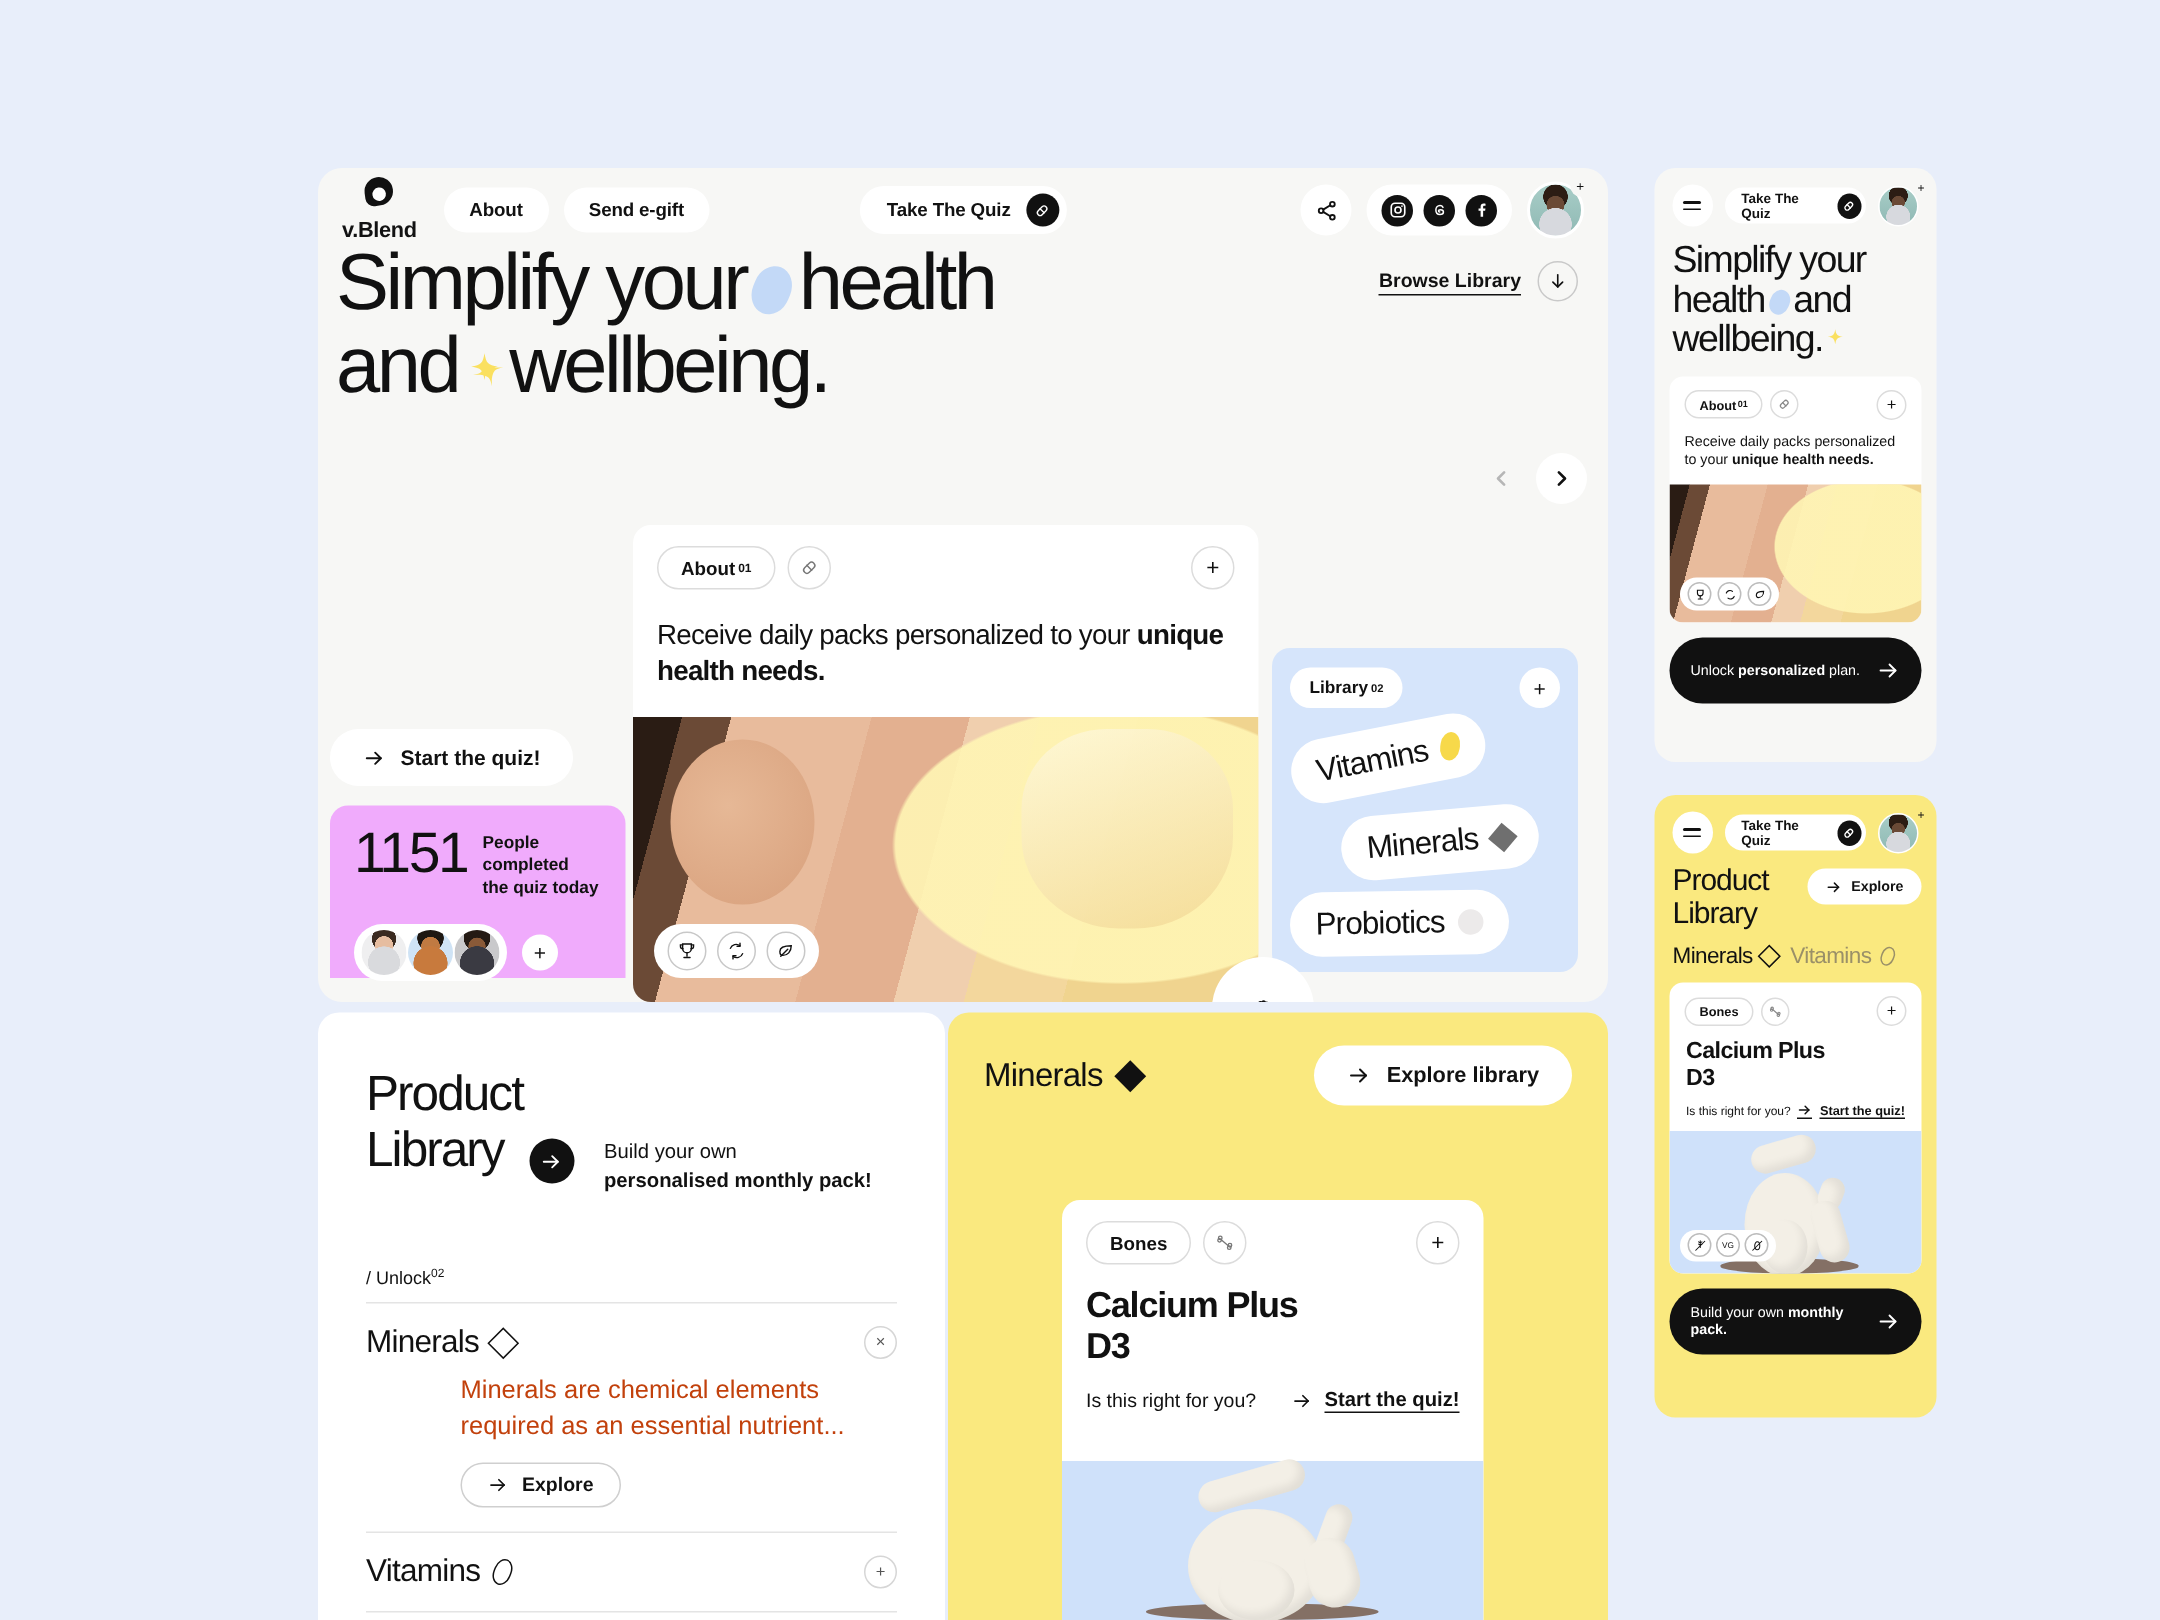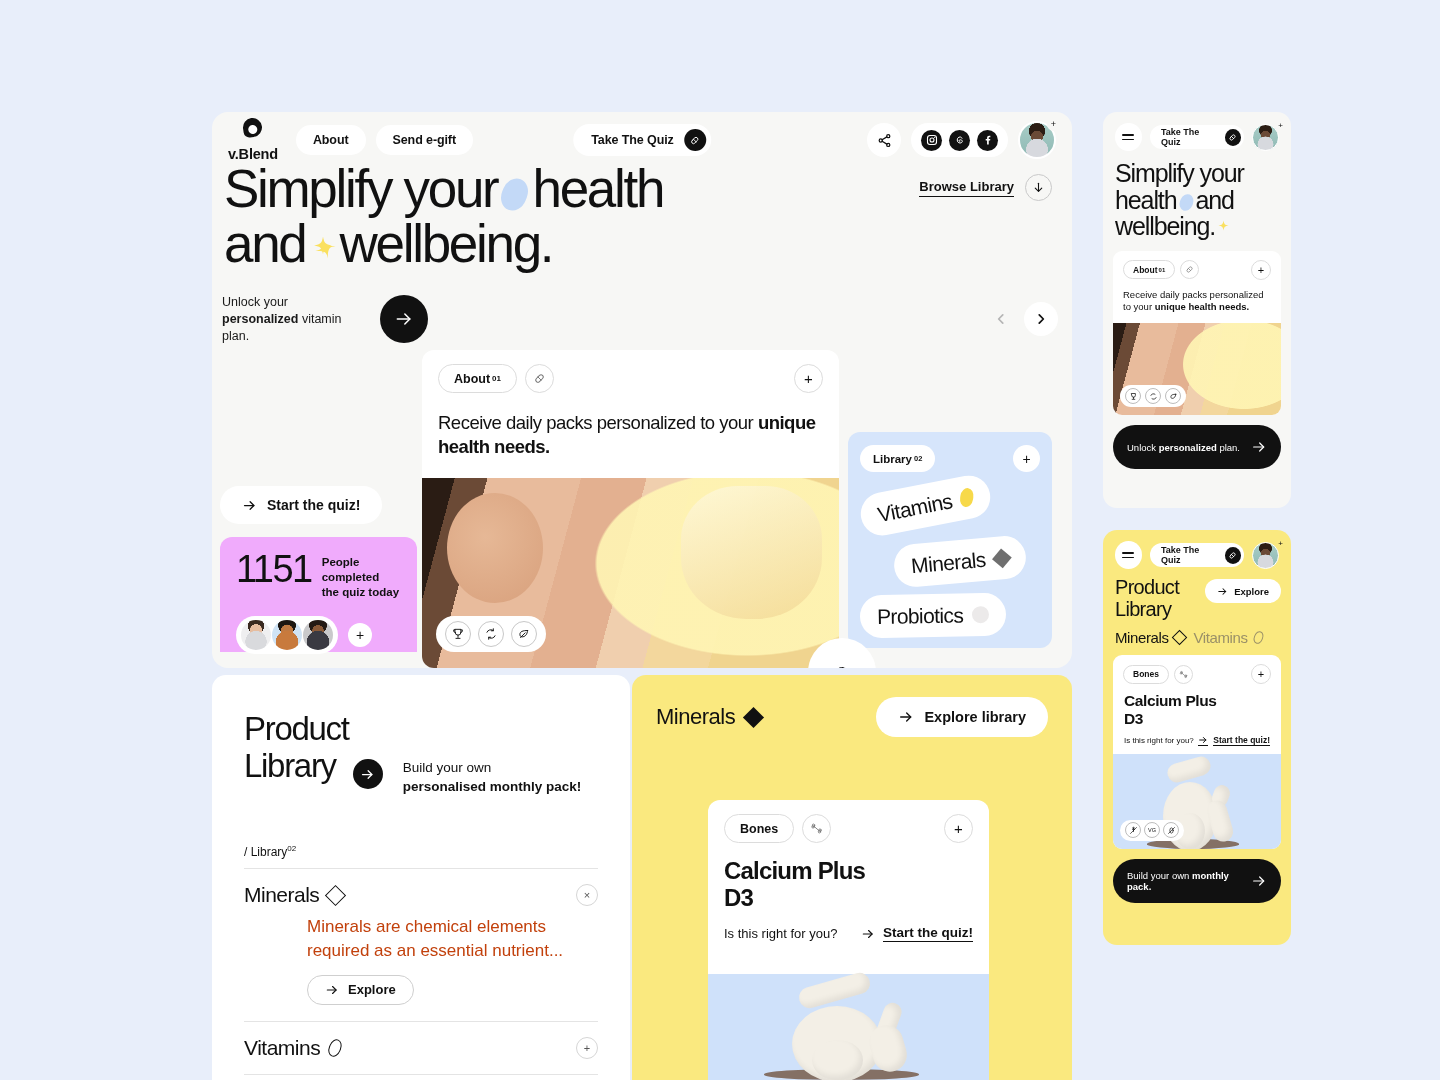--- a/index.html
+++ b/index.html
@@ -415,33 +415,20 @@
     <div class="browse">
       <span class="browse-label">Browse Library</span>
       <span class="circ-btn">
         <svg width="13" height="13" viewBox="0 0 24 24" fill="none" stroke="#111" stroke-width="2" stroke-linecap="round" stroke-linejoin="round">
           <line x1="12" y1="4" x2="12" y2="19"></line>
             <polyline points="6,13 12,19 18,13"></polyline>
         </svg>
       </span>
     </div>
 
-    <div class="unlock">
-      <div class="unlock-text">
-        <span>Unlock your </span><b>personalized</b><span> vitamin plan.</span>
-      </div>
-      <div class="black-circle">
-        <span>
-          <svg width="20" height="20" viewBox="0 0 24 24" fill="none" stroke="#fff" stroke-width="1.8" stroke-linecap="round" stroke-linejoin="round">
-            <line x1="4" y1="12" x2="19" y2="12"></line>
-              <polyline points="13,6 19,12 13,18"></polyline>
-          </svg>
-        </span>
-      </div>
-    </div>
 
     <div class="carousel-nav">
       <div class="nav-prev">
         <svg width="14" height="14" viewBox="0 0 24 24" fill="none" stroke="currentColor" stroke-width="3" stroke-linecap="round" stroke-linejoin="round">
             <polyline points="15,5 8,12 15,19"></polyline>
           </svg>
       </div>
       <div class="nav-next">
         <svg width="14" height="14" viewBox="0 0 24 24" fill="none" stroke="currentColor" stroke-width="3" stroke-linecap="round" stroke-linejoin="round">
             <polyline points="9,5 16,12 9,19"></polyline>
@@ -563,21 +550,21 @@
             </svg>
         </span>
       </div>
       <div class="pl-sub">
         <span>Build your own</span><br>
         <b>personalised monthly pack!</b>
       </div>
     </div>
 
     <div class="pl-breadcrumb">
-      <span>/ Library</span><sup>02</sup>
+      <span>/ Unlock</span><sup>02</sup>
     </div>
     <div class="pl-div"></div>
 
     <div class="pl-item">
       <div class="pl-item-head">
         <div class="pl-item-title">
           <span>Minerals</span>
           <span class="diamond-out"></span>
         </div>
         <span class="pl-item-btn">×</span>

